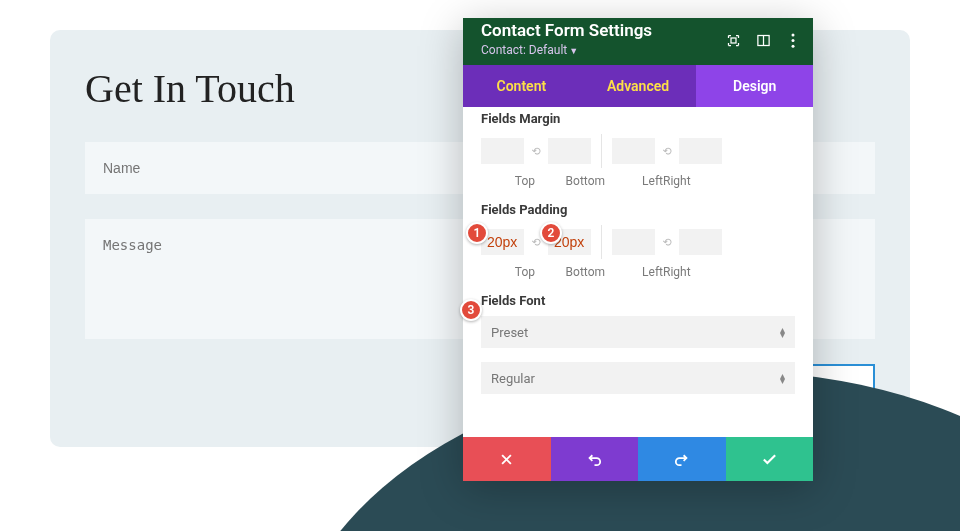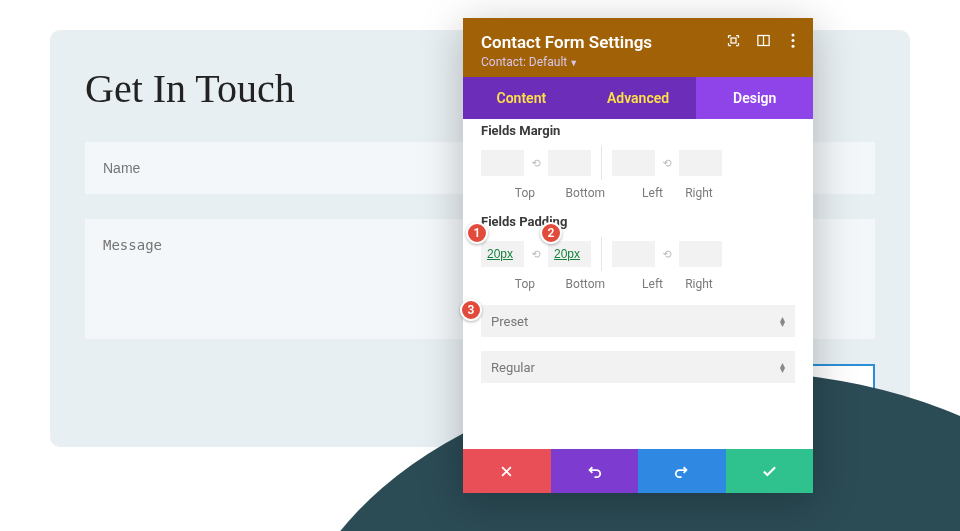--- a/index.html
+++ b/index.html
@@ -72,23 +72,23 @@
     top: 18px;
     left: 463px;
     width: 350px;
     background: #fff;
     box-shadow: 0 8px 40px rgba(0,0,0,0.25);
     z-index: 5;
     font-size: 13px;
     color: #333;
   }
   .panel-header {
-    background: #a16207;
+    background: #14532d;
     color: #fff;
-    padding: 14px 16px 8px 18px;
+    padding: 2px 16px 8px 18px;
     position: relative;
   }
   .panel-title {
     font-size: 17px;
     font-weight: 600;
   }
   .panel-preset {
     font-size: 12px;
     color: #d7c5ec;
     margin-top: 3px;
@@ -152,44 +152,43 @@
   .sep {
     width: 1px; height: 34px;
     background: #e5e5e5;
     margin: 0 6px;
   }
   .sp-input {
     width: 43px;
     height: 26px;
     background: #f2f2f2;
     border: none;
-    font-size: 12px;
+    font-size: 14px;
     padding: 0 6px;
-    color: #15803d;
-    text-decoration: underline;
+    color: #c2410c;
   }
   .link-icon {
     width: 18px; height: 26px;
     display: inline-flex;
     align-items: center;
     justify-content: center;
     color: #bdbdbd;
     font-size: 11px;
   }
   .spacing-labels {
     display: flex;
     margin-top: 6px;
     font-size: 12px;
     color: #7a7a7a;
   }
   .sl { text-align: right; }
   .sl.w1 { width: 54px; }
   .sl.w2 { width: 70px; }
   .sl.w3 { width: 58px; }
-  .sl.w4 { width: 80px; text-align: center; padding-right: 8px; }
+  .sl.w4 { width: 80px; text-align: left; padding-right: 8px; }
 
   .select {
     background: #f2f2f2;
     height: 32px;
     display: flex;
     align-items: center;
     padding: 0 10px;
     color: #777;
     font-size: 13px;
     position: relative;
@@ -339,20 +338,21 @@
       </div>
       <div class="spacing-labels">
         <div class="sl w1">Top</div>
         <div class="sl w2">Bottom</div>
         <div class="sl w3">Left</div>
         <div class="sl w4">Right</div>
       </div>
     </div>
 
     <div class="group">
+      <div class="group-label">Fields Font</div>
       <div class="select">
         <span>Preset</span>
         <span class="updown">▴<br>▾</span>
       </div>
     </div>
 
     <div class="group">
       <div class="select">
         <span>Regular</span>
         <span class="updown">▴<br>▾</span>

